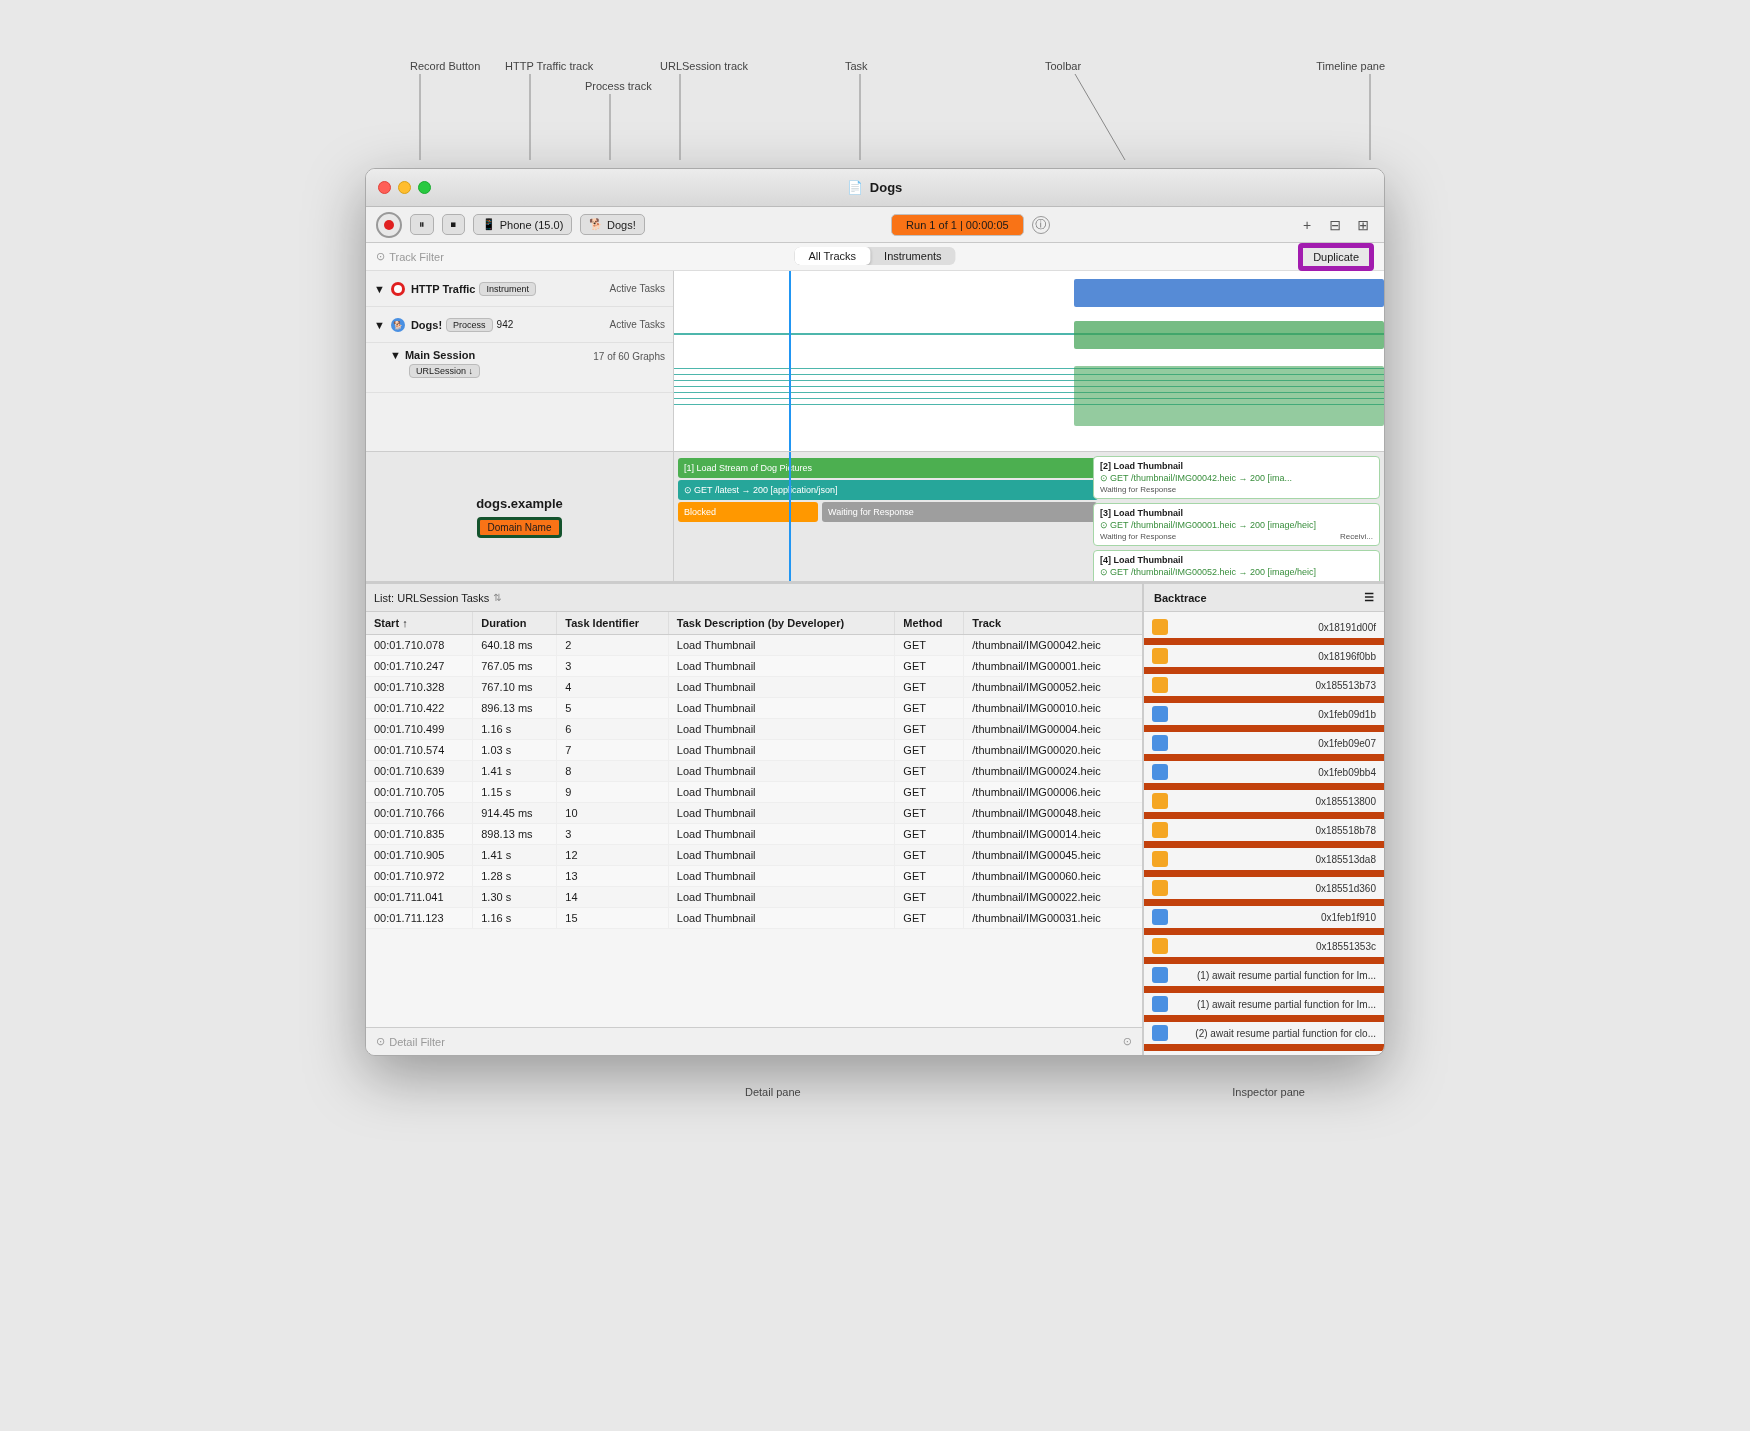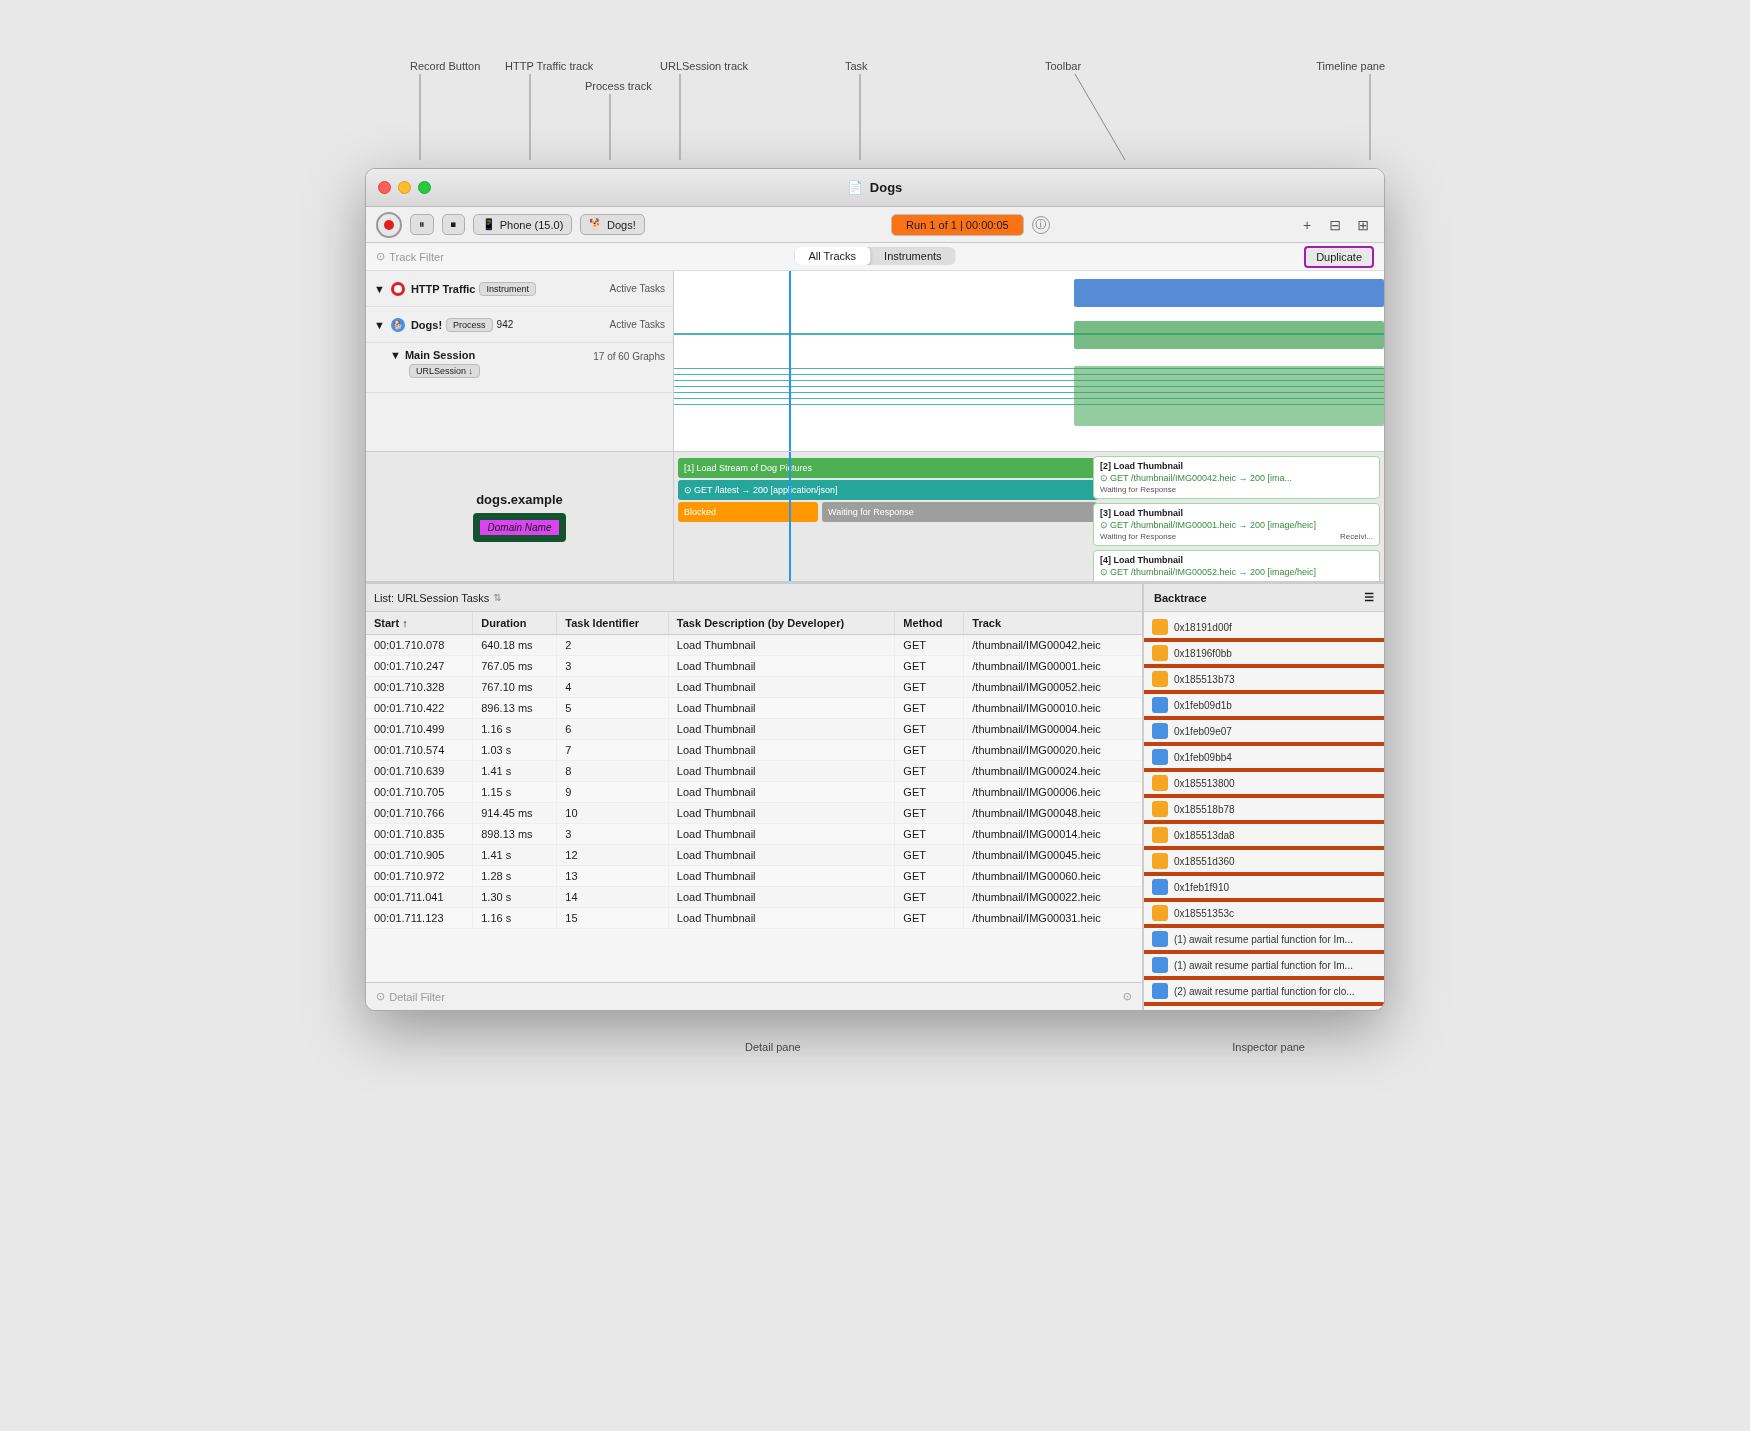--- a/index.html
+++ b/index.html
@@ -126,21 +126,21 @@
       cursor: pointer;
     }
     .tab-item.active {
       background: white;
       border-radius: 5px;
       box-shadow: 0 1px 3px rgba(0,0,0,0.2);
     }
     .duplicate-btn {
       margin-left: auto;
       background: #e8e8e8;
-      border: 2px solid #a21caf;
+      border: 5px solid #a21caf;
       border-radius: 4px;
       padding: 3px 10px;
       font-size: 11px;
       cursor: pointer;
     }
 
     
     .timeline-header {
       height: 24px;
       background: #e8e8e8;
@@ -213,26 +213,25 @@
       align-items: center;
       justify-content: center;
       padding: 10px;
     }
     .domain-name {
       font-size: 13px;
       font-weight: 700;
       margin-bottom: 6px;
     }
     .domain-badge {
-      background: #d946ef;
-      border: 7px solid #14532d;
+      background: #f97316;
+      border: 3px solid #14532d;
       border-radius: 4px;
       padding: 2px 8px;
       font-size: 10px;
-      font-style: italic;
     }
     .domain-right {
       flex: 1;
       position: relative;
       overflow: hidden;
     }
 
     
     .task-bar {
       position: absolute;
@@ -333,21 +332,22 @@
     .backtrace-list {
       flex: 1;
       overflow-y: auto;
       padding: 4px 0;
     }
     .backtrace-item {
       display: flex;
       align-items: center;
       padding: 3px 8px;
       gap: 6px;
-      border-bottom: 4px solid #c2410c;
+      border-bottom: 7px solid #c2410c;
+      justify-content: space-between;
     }
     .bt-icon {
       width: 16px; height: 16px;
       border-radius: 3px;
       background: #f5a623;
       flex-shrink: 0;
     }
     .bt-icon.blue { background: #4a90e2; }
     .bt-text { font-size: 10px; color: #333; }
 

